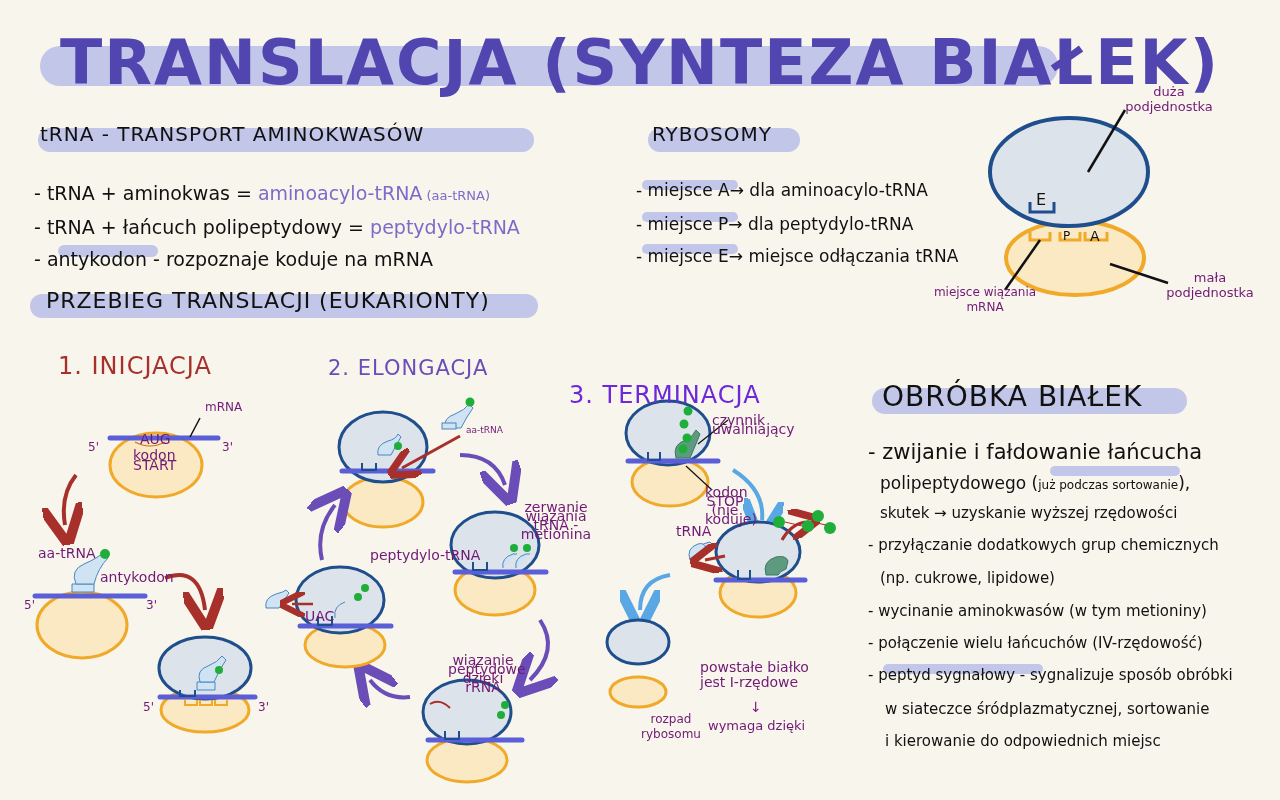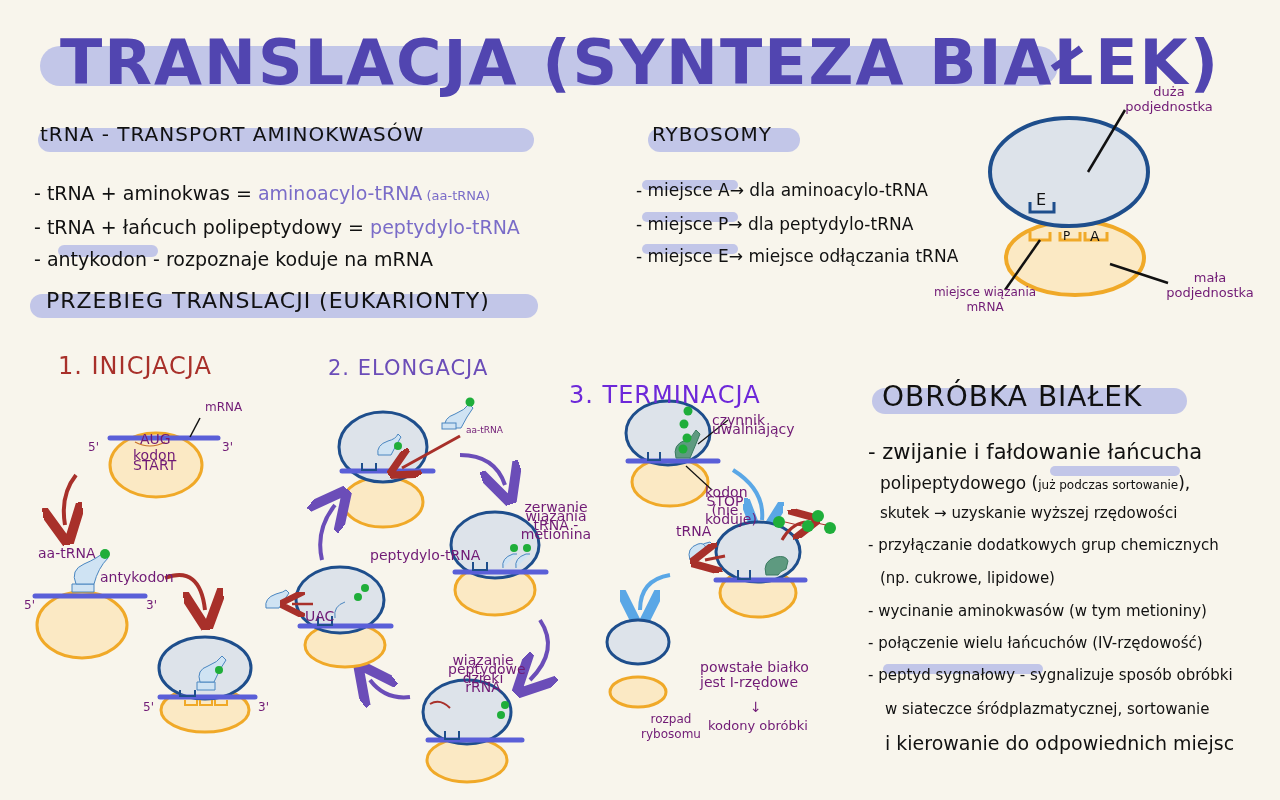--- a/index.html
+++ b/index.html
@@ -206,33 +206,33 @@
 <div class="lbl tiny" style="left:518px;top:503px;width:76px;white-space:normal;line-height:9px;">zerwanie wiązania tRNA - metionina</div>
 <div class="lbl tiny" style="left:448px;top:656px;width:70px;white-space:normal;line-height:9px;">wiązanie peptydowe dzięki rRNA</div>
 <div class="lbl tiny" style="left:268px;top:609px;margin-left:37px;">UAC</div>
 
 <div class="lbl tiny" style="left:712px;top:416px;width:44px;white-space:normal;line-height:9px;">czynnik uwalniający</div>
 <div class="lbl tiny" style="left:705px;top:488px;width:40px;white-space:normal;line-height:9px;">kodon STOP (nie koduje)</div>
 <div class="lbl tiny" style="left:676px;top:524px;">tRNA</div>
 <div class="lbl" style="left:636px;top:712px;width:70px;white-space:normal;font-size:12px;">rozpad rybosomu</div>
 <div class="lbl" style="left:700px;top:660px;width:120px;white-space:normal;font-size:14px;text-align:left;">powstałe białko jest I-rzędowe</div>
 <div class="lbl" style="left:750px;top:700px;font-size:14px;">↓</div>
-<div class="lbl" style="left:708px;top:718px;font-size:13px;">kodony obróbki</div>
+<div class="lbl" style="left:708px;top:718px;font-size:13px;">wymaga dzięki</div>
 
 <div class="hl" style="left:872px;top:388px;width:315px;height:26px;"></div>
 <div class="h2" style="left:882px;top:380px;font-size:28px;">OBRÓBKA BIAŁEK</div>
 
 <div class="line" style="left:868px;top:424px;font-size:21px;">- zwijanie i fałdowanie łańcucha</div>
 <div class="hl" style="left:1050px;top:466px;width:130px;height:10px;border-radius:5px;"></div>
 <div class="line" style="left:880px;top:457px;font-size:17px;">
   <span>polipeptydowego (</span><span style="font-size:12px">już podczas sortowanie</span><span>),</span>
 </div>
 <div class="line" style="left:880px;top:488px;font-size:15px;">skutek → uzyskanie wyższej rzędowości</div>
 <div class="line" style="left:868px;top:520px;font-size:15px;">- przyłączanie dodatkowych grup chemicznych</div>
 <div class="line" style="left:880px;top:553px;font-size:15px;">(np. cukrowe, lipidowe)</div>
 <div class="line" style="left:868px;top:586px;font-size:15px;">- wycinanie aminokwasów (w tym metioniny)</div>
 <div class="line" style="left:868px;top:618px;font-size:15px;">- połączenie wielu łańcuchów (IV-rzędowość)</div>
 <div class="hl" style="left:883px;top:664px;width:160px;height:10px;border-radius:5px;"></div>
 <div class="line" style="left:868px;top:650px;font-size:15px;">
   <span>- </span><span>peptyd sygnałowy</span><span> - sygnalizuje sposób obróbki</span>
 </div>
 <div class="line" style="left:885px;top:684px;font-size:15px;">w siateczce śródplazmatycznej, sortowanie</div>
-<div class="line" style="left:885px;top:716px;font-size:19px;">i kierowanie do odpowiednich miejsc</div>
+<div class="line" style="left:885px;top:716px;font-size:15px;">i kierowanie do odpowiednich miejsc</div>
 
 </body></html>

